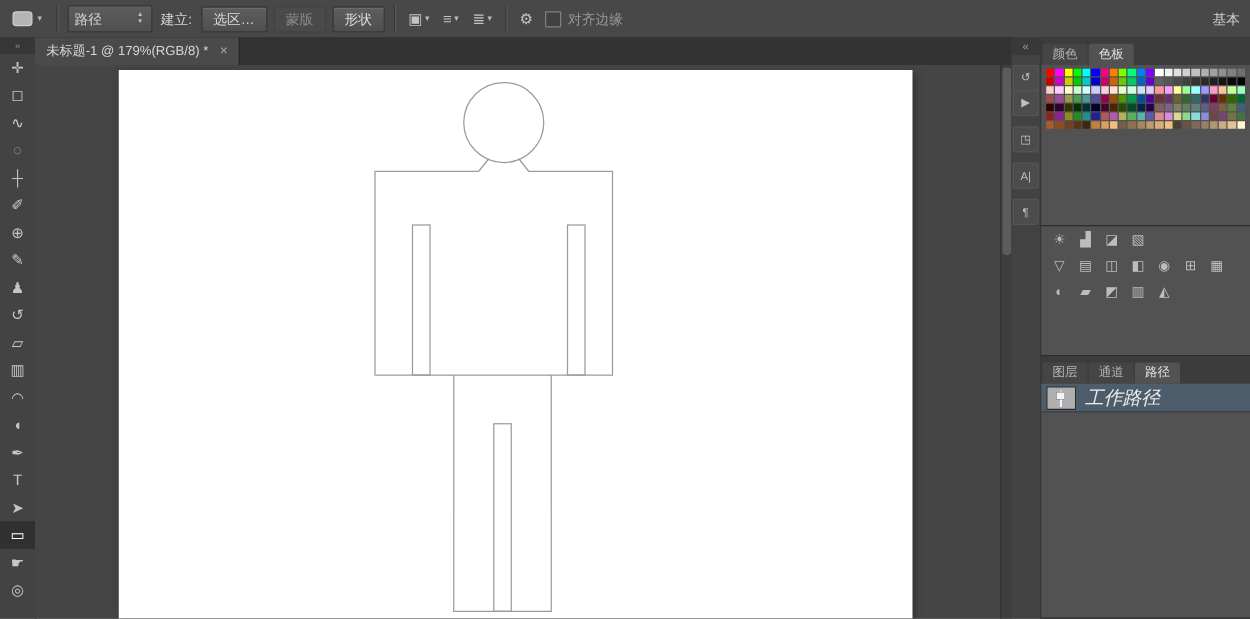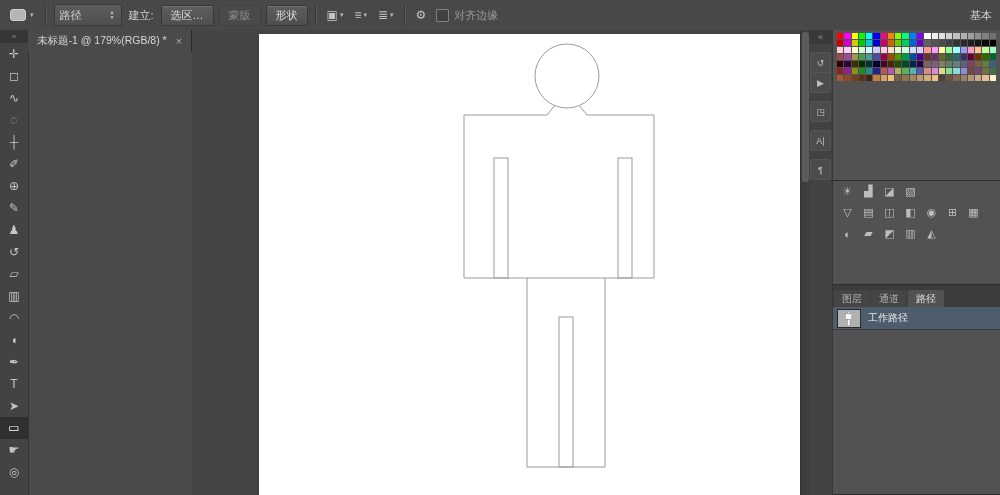--- a/index.html
+++ b/index.html
@@ -26,21 +26,21 @@
   .dimlabel{color:#989898}
   .workspace{margin-left:auto;color:#cfcfcf;padding-right:2px;white-space:nowrap}
 
   
   .left-tools{position:absolute;left:0;top:30px;width:28px;bottom:0;background:#434343;border-right:1px solid #313131}
   .lt-head{height:13px;background:#363636;color:#8f8f8f;font-size:8px;text-align:center;line-height:13px}
   .tool{height:22px;width:28px;display:flex;align-items:center;justify-content:center;color:#c6c6c6;font-size:12px}
   .tool.active{background:#303030;color:#fff}
 
   
-  .doc{position:absolute;left:28px;top:30px;right:190px;bottom:0;display:flex;flex-direction:row}
+  .doc{position:absolute;left:28px;top:30px;right:190px;bottom:0;display:flex;flex-direction:column}
   .tabbar{height:22px;background:#333;display:flex;flex:none}
   .doctab{background:#4a4a4a;display:flex;align-items:center;gap:9px;padding:0 9px;font-size:10.5px;
     color:#d6d6d6;border-right:1px solid #272727}
   .closex{color:#a9a9a9;font-size:11px}
   .canvas{flex:1;position:relative;background:#454545;overflow:hidden}
   .artboard{position:absolute;left:67px;top:4px;width:635px;bottom:0;background:#ffffff;
     box-shadow:2px 2px 6px rgba(0,0,0,.35)}
   .vscroll{position:absolute;right:0;top:0;bottom:0;width:9px;background:#3e3e3e;border-left:1px solid #333}
   .vthumb{position:absolute;left:1px;right:1px;top:2px;height:150px;background:#5c5c5c;border-radius:3px}
 
@@ -62,21 +62,21 @@
   .ptab{height:17px;line-height:17px;padding:0 8px;font-size:10px;color:#b5b5b5;background:#454545;border-radius:2px 2px 0 0}
   .ptab.active{background:#525252;color:#e2e2e2}
   .pcontent{flex:1;background:#525252;position:relative}
   .swatch-grid{margin:3px 4px;display:grid;grid-template-columns:repeat(22,1fr);gap:1px}
   .swatch{height:6px}
   .addlabel{font-size:11px;color:#dadada;padding:4px 6px 1px}
   .adj-row{display:flex;padding:1px 4px}
   .adj-icon{width:21px;height:19px;display:flex;align-items:center;justify-content:center;color:#bdbdbd;font-size:11px}
   .workpath{height:22px;background:#4e5d6c;display:flex;align-items:center;gap:7px;padding:0 4px;border-bottom:1px solid #3a3a3a}
   .wp-thumb{width:22px;height:17px;background:#b0b0b0;border:1px solid #2a2a2a;display:flex;align-items:center;justify-content:center;flex:none}
-  .wp-label{font-size:10px;color:#ececec}
+  .wp-label{font-style:italic;font-size:15px;color:#ececec}
 </style>
 </head>
 <body>
 
 <div class="app">
 
   <header class="options-bar">
     <div class="tp">
       <span class="tp-icon"></span>
       <span class="caret">▾</span>
@@ -187,20 +187,24 @@
         </div>
         <div class="strip-group">
           <div class="strip-btn">¶</div>
         </div>
       </div>
   </aside>
 
   <aside class="panels">
 
     <div class="psection" id="sec-colors">
+      <div class="ptabs" id="color-tabs">
+          <span class="ptab">颜色</span>
+          <span class="ptab active">色板</span>
+        </div>
       <div class="pcontent">
         <div class="swatch-grid" id="swatch-grid">
             <div class="swatch" style="background: rgb(255, 0, 0);"></div>
             <div class="swatch" style="background: rgb(255, 0, 255);"></div>
             <div class="swatch" style="background: rgb(255, 255, 0);"></div>
             <div class="swatch" style="background: rgb(0, 255, 0);"></div>
             <div class="swatch" style="background: rgb(0, 255, 255);"></div>
             <div class="swatch" style="background: rgb(0, 0, 255);"></div>
             <div class="swatch" style="background: rgb(255, 0, 128);"></div>
             <div class="swatch" style="background: rgb(255, 128, 0);"></div>

